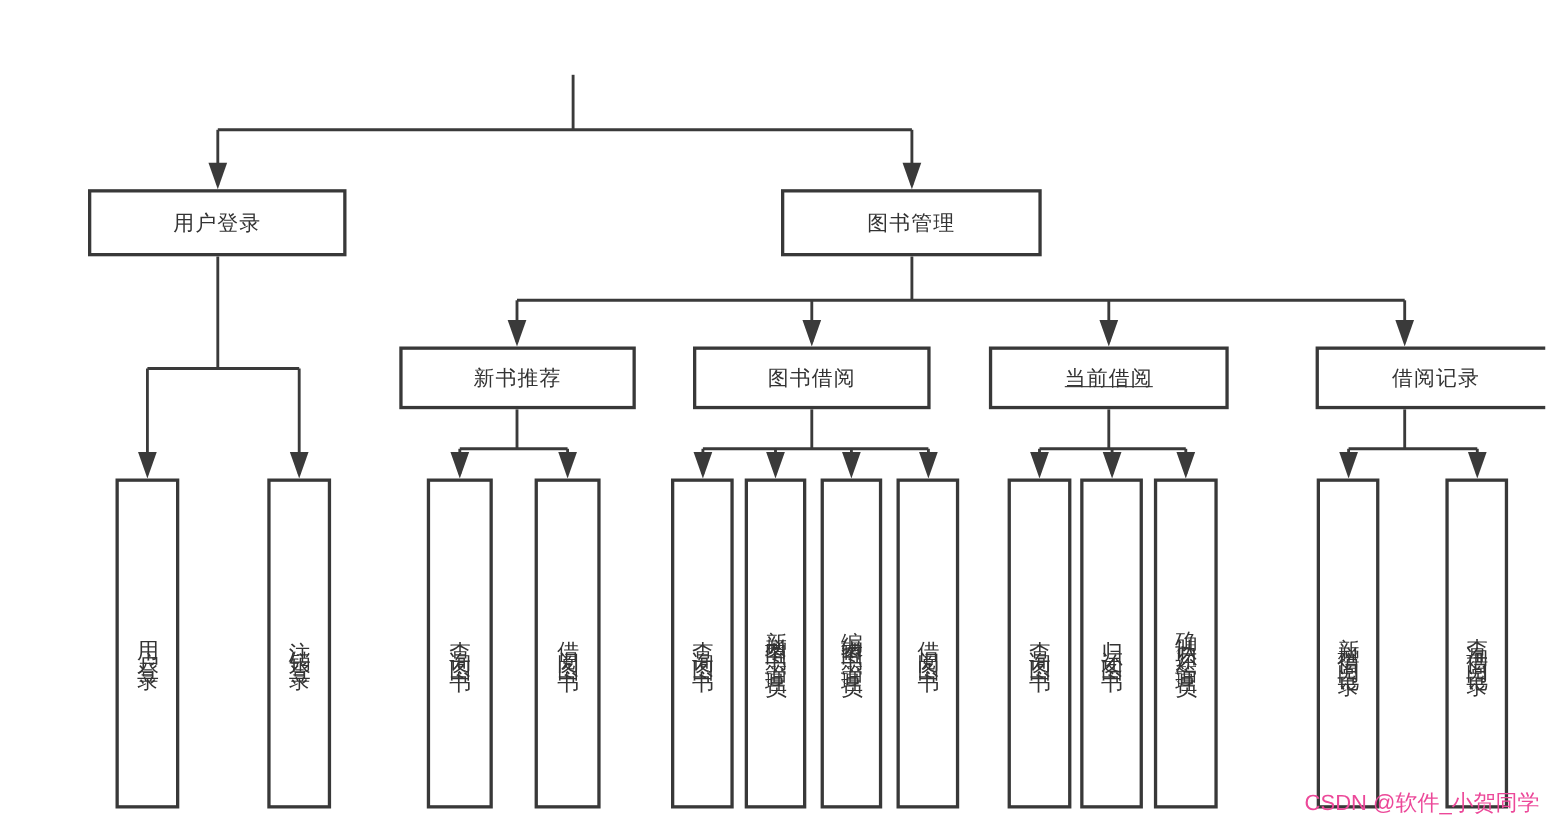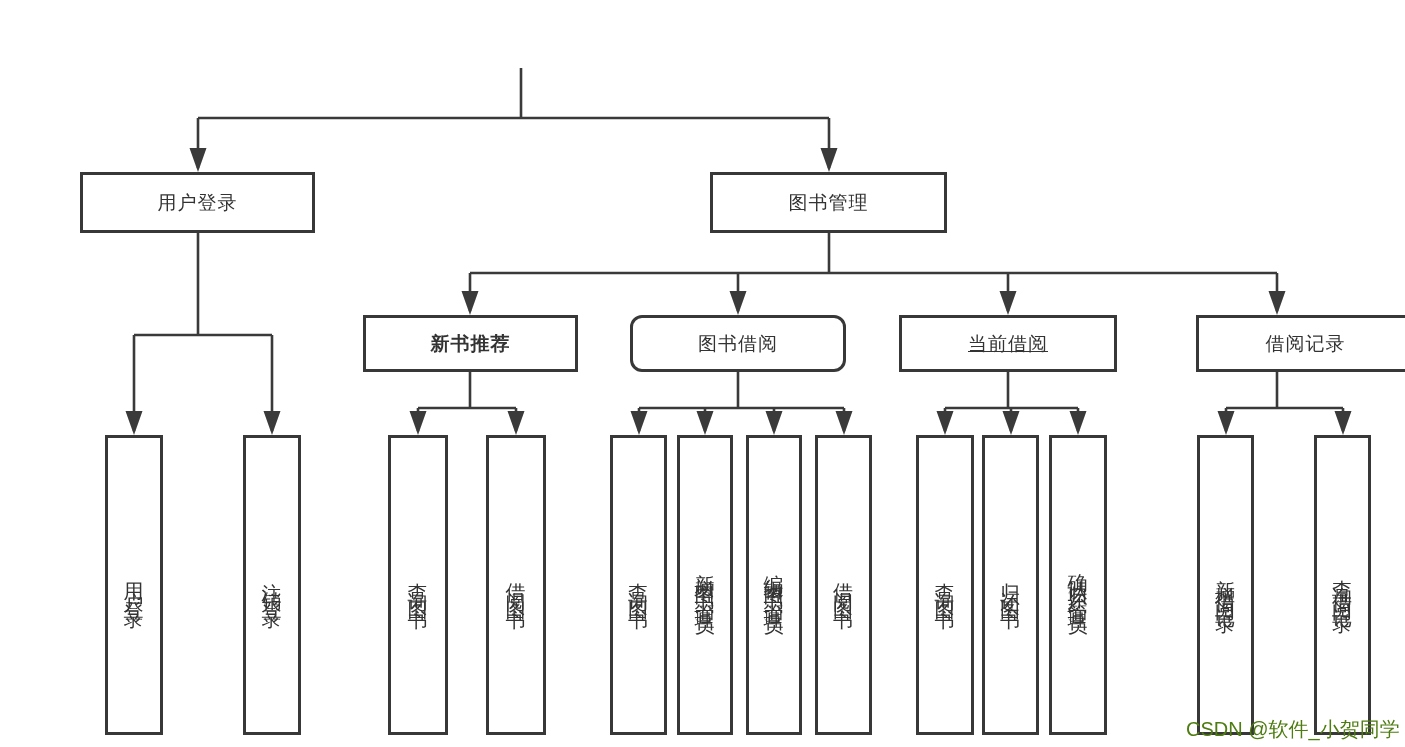--- a/index.html
+++ b/index.html
@@ -48,21 +48,21 @@
   }
   .root-box {
     font-size: 19px;
   }
   #watermark {
     position: absolute;
     left: 1186px;
     top: 716px;
     z-index: 5;
     font-size: 20px;
-    color: #4d7c0f;
+    color: #ec4899;
     letter-spacing: 0px;
     white-space: nowrap;
   }
 </style>
 </head>
 <body>
 
 <div id="canvas">
 
   <svg id="connectors" viewBox="0 0 1405 747" xmlns="http://www.w3.org/2000/svg">
@@ -128,22 +128,22 @@
       <polygon points="1069.5,411 1086.5,411 1078,435"></polygon>
       <polygon points="1217.5,411 1234.5,411 1226,435"></polygon>
       <polygon points="1334.5,411 1351.5,411 1343,435"></polygon>
     </g>
   </svg>
 
 
   <div class="node h" style="left:80px; top:172px; width:235px; height:61px;">用户登录</div>
   <div class="node h" style="left:710px; top:172px; width:237px; height:61px;">图书管理</div>
 
-  <div class="node h" style="left:363px; top:315px; width:215px; height:57px;font-weight:bold;">新书推荐</div>
-  <div class="node h" style="left:630px; top:315px; width:216px; height:57px;border-radius:12px;">图书借阅</div>
+  <div class="node h" style="left:363px; top:315px; width:215px; height:57px;">新书推荐</div>
+  <div class="node h" style="left:630px; top:315px; width:216px; height:57px;">图书借阅</div>
   <div class="node h" style="left:899px; top:315px; width:218px; height:57px;text-decoration:underline;">当前借阅</div>
   <div class="node h" style="left:1196px; top:315px; width:219px; height:57px;">借阅记录</div>
 
   <div class="node leaf" style="left:105px; top:435px; width:58px; height:300px;">用户登录</div>
   <div class="node leaf" style="left:243px; top:435px; width:58px; height:300px;">注销登录</div>
 
   <div class="node leaf" style="left:388px; top:435px; width:60px; height:300px;">查询图书</div>
   <div class="node leaf" style="left:486px; top:435px; width:60px; height:300px;">借阅图书</div>
 
   <div class="node leaf" style="left:610px; top:435px; width:57px; height:300px;">查询图书</div>

